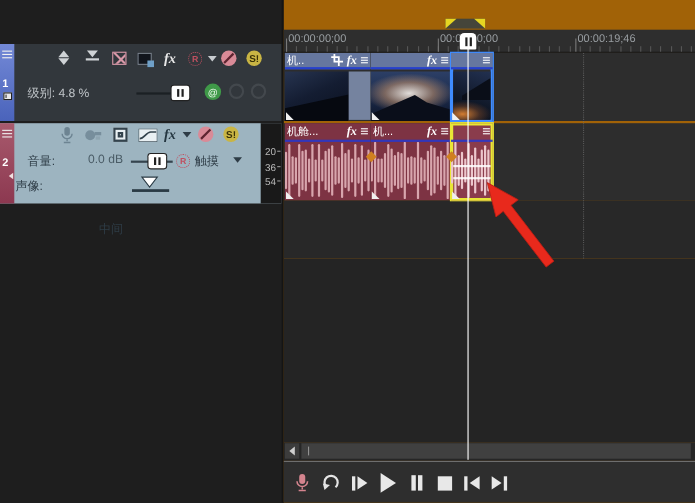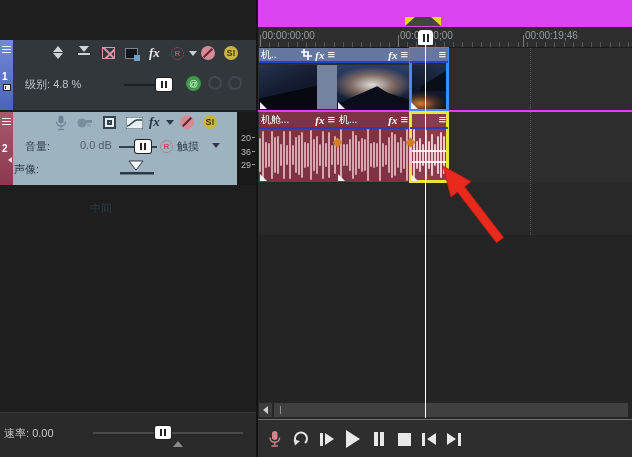--- a/index.html
+++ b/index.html
@@ -73,21 +73,21 @@
   .meter-strip span { position:absolute; right:5px; }
   .meter-strip span:after { content:""; position:absolute; right:-4px; top:4px; width:3px; height:1px; background:#9a9a9a; }
 
   
   #rate-row { left:0; top:412px; width:256px; height:45px; background:#2a2a2a; border-top:1px solid #3a3a3a; }
   #rate-row .hdr-label { color:#c6c6c6; position:absolute; left:4px; top:13px; }
   .rate-tri { position:absolute; left:173px; top:28px; width:0; height:0;
     border-left:5px solid transparent; border-right:5px solid transparent; border-bottom:6px solid #8a8a8a; }
 
   
-  #timeline { left:258px; top:0; width:374px; height:457px; background:#d946ef; }
+  #timeline { left:258px; top:0; width:374px; height:457px; background:#a16207; }
   #vsep { left:256px; top:0; width:2px; height:457px; background:#141414; }
 
   #ruler { position:absolute; left:0; top:27px; width:374px; height:21px; background:#2e2e2e;
     border-bottom:1px solid #1a1a1a; }
   .ruler-label { position:absolute; top:3px; font-size:10px; color:#989da1; white-space:nowrap; }
   .tick { position:absolute; bottom:0; width:1px; background:#565656; height:5px; }
   .tick.major { height:12px; background:#7a7a7a; }
 
   .loop-bar { position:absolute; left:0; top:17px; width:374px; height:10px; }
   .loop-region { position:absolute; left:147px; width:36px; height:9px; background:#45453a; }
@@ -268,35 +268,24 @@
     <div class="hdr-label abs" style="left:14px;top:50px;">声像:</div>
     <div class="hdr-label abs" style="left:90px;top:50px;margin-top:39px;">中间</div>
     <svg class="abs" style="left:120px;top:48px;" width="34" height="16">
       <polygon points="9,1 23,1 16,10" fill="#ffffff" stroke="#2a3a44"></polygon>
       <rect x="0" y="12" width="34" height="2.5" fill="#2a3a44"></rect>
     </svg>
 
     <div class="meter-strip">
       <span style="top:21px;">20</span>
       <span style="top:35px;">36</span>
-      <span style="top:48px;">29</span>
+      <span style="top:48px;">54</span>
     </div>
   </div>
 
-  <div id="rate-row" class="abs">
-    <span class="hdr-label">
-      <span>速率:</span> <span>0.00</span>
-    </span>
-    <div class="slider-line" style="left:93px;top:19px;width:150px;background:#4a4a4a;"></div>
-    <div class="slider-handle" style="left:155px;top:13px;">
-        <i></i>
-        <i></i>
-      </div>
-    <b class="rate-tri"></b>
-  </div>
 
   <div id="vsep" class="abs"></div>
 
   <div id="timeline" class="abs">
     <div class="lane-video"></div>
     <div class="lane-audio"></div>
     <div class="band-mid"></div>
     <div class="band-low"></div>
     <div id="end-marker"></div>
 

